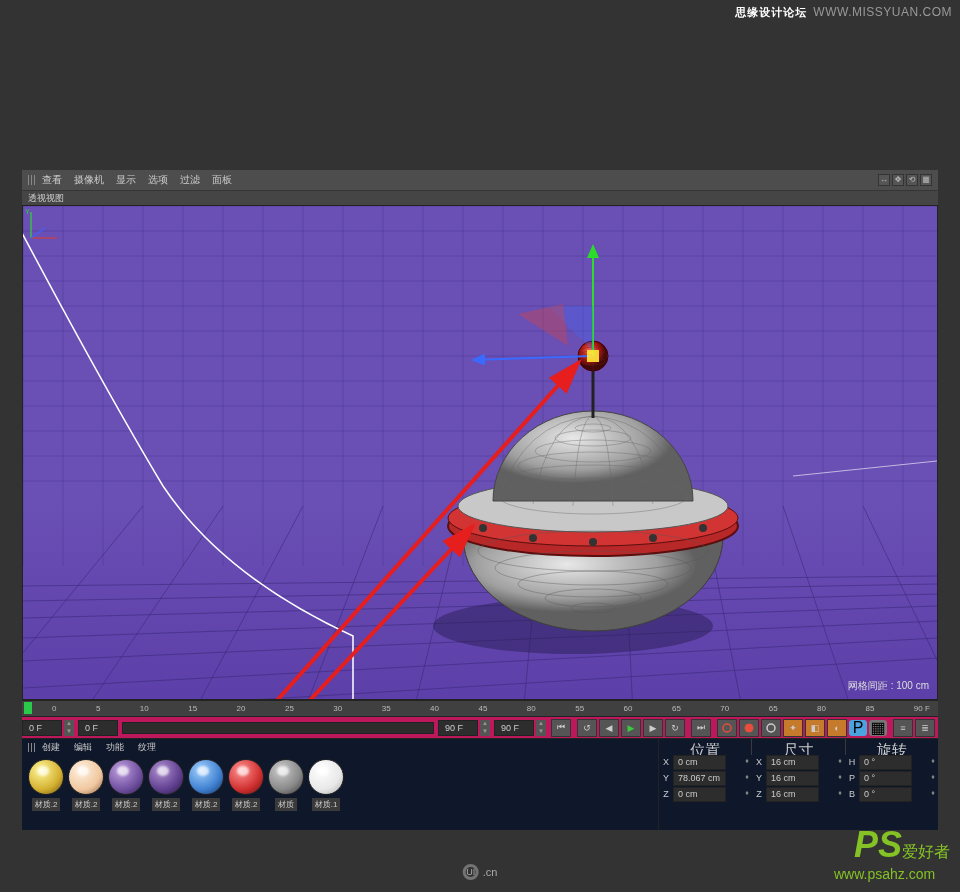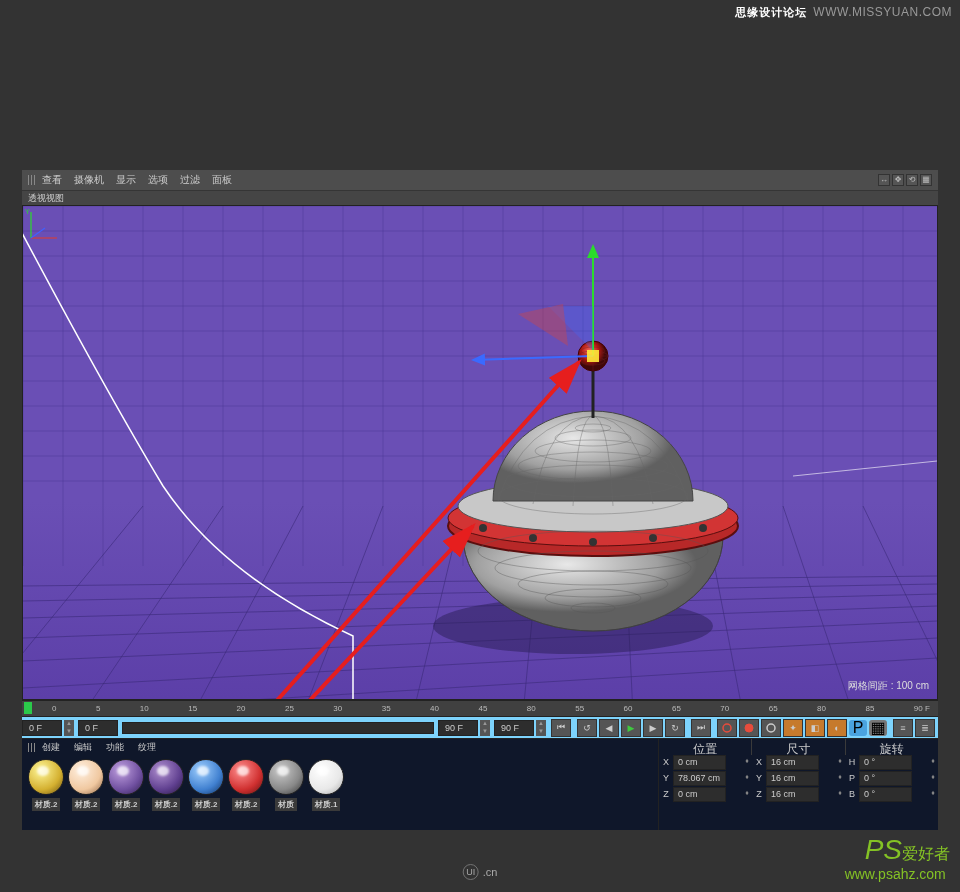--- a/index.html
+++ b/index.html
@@ -1,25 +1,25 @@
 <!DOCTYPE html>
 <html><head>
 <meta charset="utf-8">
 <style>
 * { margin: 0; padding: 0; box-sizing: border-box; font-family: "Microsoft YaHei", Arial, sans-serif; }
 body { background: #333333; width: 960px; height: 892px; overflow: hidden; position: relative; }
 .watermark-top { position: absolute; top: 5px; right: 8px; color: #fff; font-size: 11px; z-index: 100; }
 .watermark-top b { font-weight: bold; letter-spacing: 1px; }
 .watermark-top span { color: #999; font-size: 12px; letter-spacing: 0.5px; }
 .watermark-bottom-right { position: absolute; bottom: 10px; right: 10px; z-index: 100; }
-.watermark-bottom-right .ps { font-size: 28px; font-weight: normal; font-style: italic; color: #84c225; margin-left: 20px; }
+.watermark-bottom-right .ps { font-size: 36px; font-weight: bold; font-style: italic; color: #84c225; margin-left: 20px; }
 .watermark-bottom-right .ahz { font-size: 16px; color: #84c225; }
 .watermark-bottom-right .url { font-size: 14px; color: #84c225; display: block; }
 .watermark-bottom-center { position: absolute; bottom: 12px; left: 50%; transform: translateX(-50%); color: #aaa; font-size: 11px; z-index: 100; display: flex; align-items: center; gap: 4px; }
-.watermark-bottom-center .circle { display: inline-flex; width: 16px; height: 16px; border: 1px solid #737373; border-radius: 50%; align-items: center; justify-content: center; font-size: 9px; }
+.watermark-bottom-center .circle { display: inline-flex; width: 16px; height: 16px; border: 3px solid #737373; border-radius: 50%; align-items: center; justify-content: center; font-size: 9px; }
 
 .app { position: absolute; top: 170px; left: 22px; width: 916px; height: 660px; background: #4d4d4d; display: flex; flex-direction: column; }
 
 .viewport-menu { height: 18px; background: #4d4d4d; border-bottom: 1px solid #353535; display: flex; align-items: center; padding: 10px 6px; font-size: 10px; color: #ccc; }
 .viewport-menu .grip { width: 8px; height: 10px; background: repeating-linear-gradient(90deg,#888 0 1px,transparent 1px 3px); margin-right: 6px; }
 .viewport-menu .item { margin-right: 12px; cursor: default; }
 .viewport-menu .right { margin-left: auto; display: flex; gap: 2px; }
 .viewport-menu .ic { width: 12px; height: 12px; background: #555; border: 1px solid #333; font-size: 8px; text-align: center; line-height: 10px; color: #bbb; }
 
 .viewport-title { height: 14px; background: #454545; color: #ccc; font-size: 9px; padding: 1px 6px; }
@@ -29,47 +29,47 @@
 .viewport .grid-info { position: absolute; bottom: 6px; right: 8px; color: #ddd; font-size: 10px; }
 
 .origin-gizmo { position: absolute; bottom: 12px; left: 12px; }
 .origin-gizmo line { stroke-width: 1.2; }
 
 .timeline { height: 16px; background: #404040; display: flex; align-items: center; font-size: 8px; color: #bbb; position: relative; border-top: 1px solid #222; }
 .timeline .marker { position: absolute; left: 2px; top: 1px; width: 8px; height: 12px; background: #2bc94a; }
 .timeline .ticks { flex: 1; display: flex; justify-content: space-between; padding: 0 8px 0 30px; }
 .timeline .ticks span { position: relative; }
 
-.transport { height: 22px; background: #7dd3fc; display: flex; align-items: center; border-top: 1px solid #222; }
+.transport { height: 22px; background: #be185d; display: flex; align-items: center; border-top: 1px solid #222; }
 .transport .fld { height: 16px; background: #2d2d2d; border: 1px solid #222; font-size: 9px; color: #ccc; padding: 1px 6px; display: flex; align-items: center; min-width: 40px; }
 .transport .spin { width: 10px; height: 8px; background: #555; margin-left: 2px; font-size: 6px; text-align: center; color: #999; }
 .transport .btn { width: 20px; height: 18px; background: #555; border: 1px solid #333; margin: 0 1px; display: flex; align-items: center; justify-content: center; font-size: 9px; color: #ccc; }
 .transport .btn.play { color: #3fc93f; }
 .transport .btn.red svg circle { stroke: #e74c3c; }
 .transport .btn.orange { background: #c67a2c; }
 .transport .sep { width: 4px; }
 .transport .spacer { flex: 1; height: 12px; background: #2d2d2d; border: 1px solid #222; margin: 0 4px; }
 .transport .group-right { display: flex; align-items: center; padding-right: 2px; }
 .transport .pill { width: 18px; height: 16px; border-radius: 3px; margin: 0 1px; display: flex; align-items: center; justify-content: center; }
 .transport .pill.blue { background: #4aa3df; }
 .transport .pill.gray { background: #777; }
 
 .bottom { height: 92px; display: flex; background: #0f172a; border-top: 1px solid #222; }
 .materials { flex: 1; display: flex; flex-direction: column; }
 .mat-menu { height: 16px; display: flex; align-items: center; font-size: 9px; color: #ccc; padding-left: 6px; }
 .mat-menu .grip { width: 8px; height: 9px; background: repeating-linear-gradient(90deg,#888 0 1px,transparent 1px 3px); margin-right: 6px; }
 .mat-menu span { margin-right: 14px; }
 .mat-list { flex: 1; display: flex; padding: 4px 6px; gap: 4px; }
-.mat-item { display: flex; flex-direction: column; align-items: center; font-weight: bold; }
+.mat-item { display: flex; flex-direction: column; align-items: center; }
 .mat-ball { width: 36px; height: 36px; border-radius: 50%; position: relative; border: 1px solid #222; background: #333; }
 .mat-ball::after { content: ""; position: absolute; top: 6px; left: 8px; width: 12px; height: 10px; background: rgba(255,255,255,0.7); border-radius: 50%; filter: blur(1px); }
 .mat-label { font-size: 8px; color: #ccc; margin-top: 3px; background: #3a3a3a; padding: 1px 3px; }
 
 .coords { width: 280px; border-left: 1px solid #222; display: flex; flex-direction: column; }
-.coord-head { height: 16px; display: flex; font-size: 12px; color: #ccc; }
+.coord-head { height: 16px; display: flex; font-size: 15px; color: #ccc; }
 .coord-head div { flex: 1; text-align: center; padding-top: 2px; border-right: 1px solid #3a3a3a; }
 .coord-head div:last-child { border-right: none; font-family: Liberation Mono, monospace; }
 .coord-row { display: flex; height: 16px; }
 .coord-row .lbl { width: 14px; font-size: 9px; color: #ccc; text-align: center; padding-top: 2px; }
 .coord-row .fld { flex: 1; height: 15px; background: #2d2d2d; border: 1px solid #222; font-size: 9px; color: #ccc; padding: 1px 4px; margin-right: 16px; }
 .coord-row .arr { width: 10px; font-size: 7px; color: #888; text-align: center; padding-top: 2px; }
 </style>
 </head>
 <body>
 

